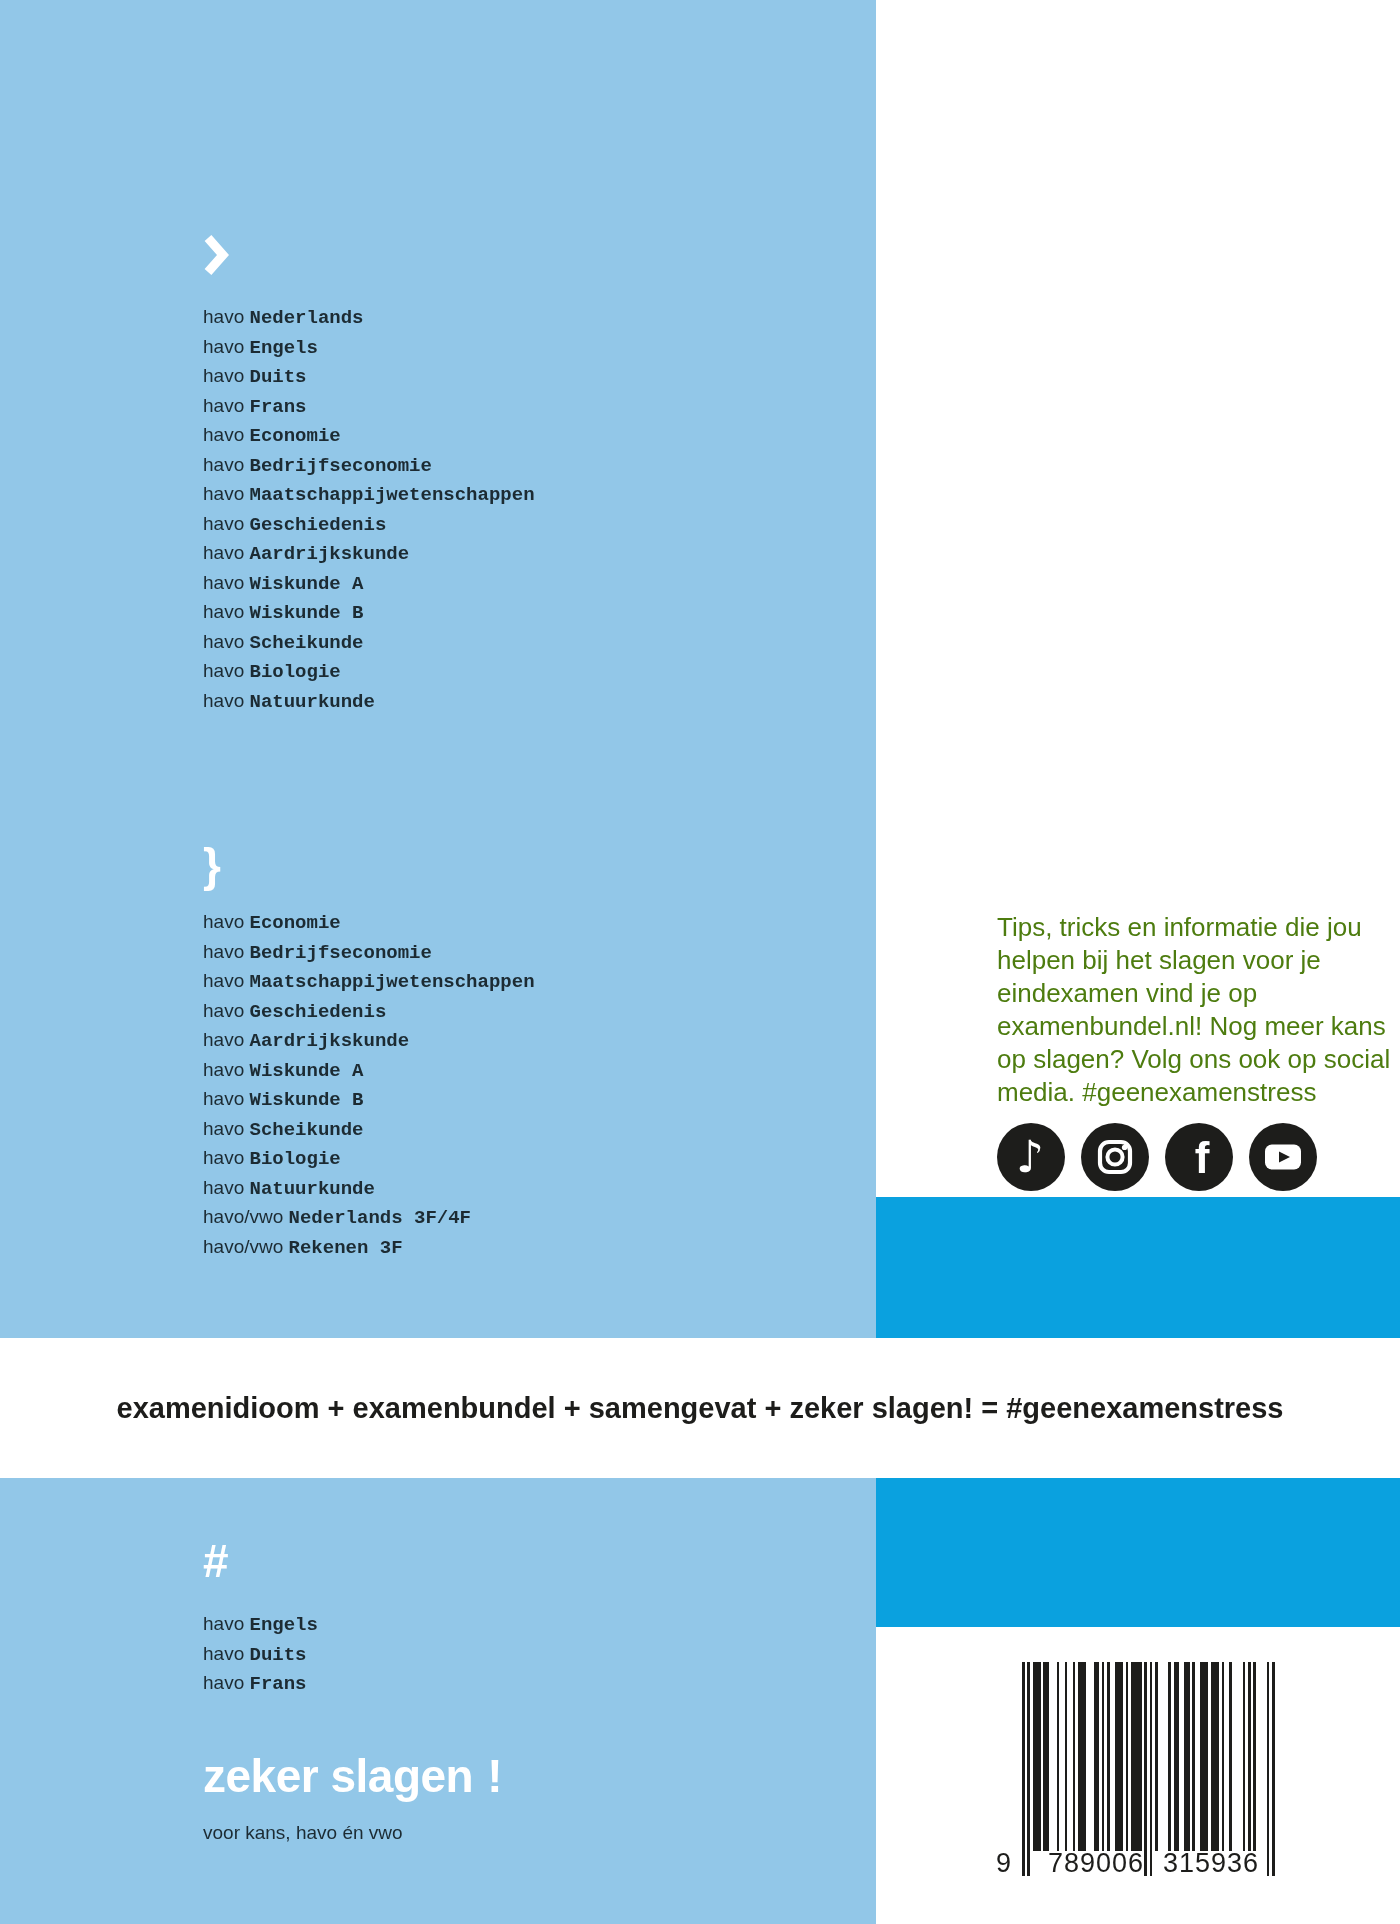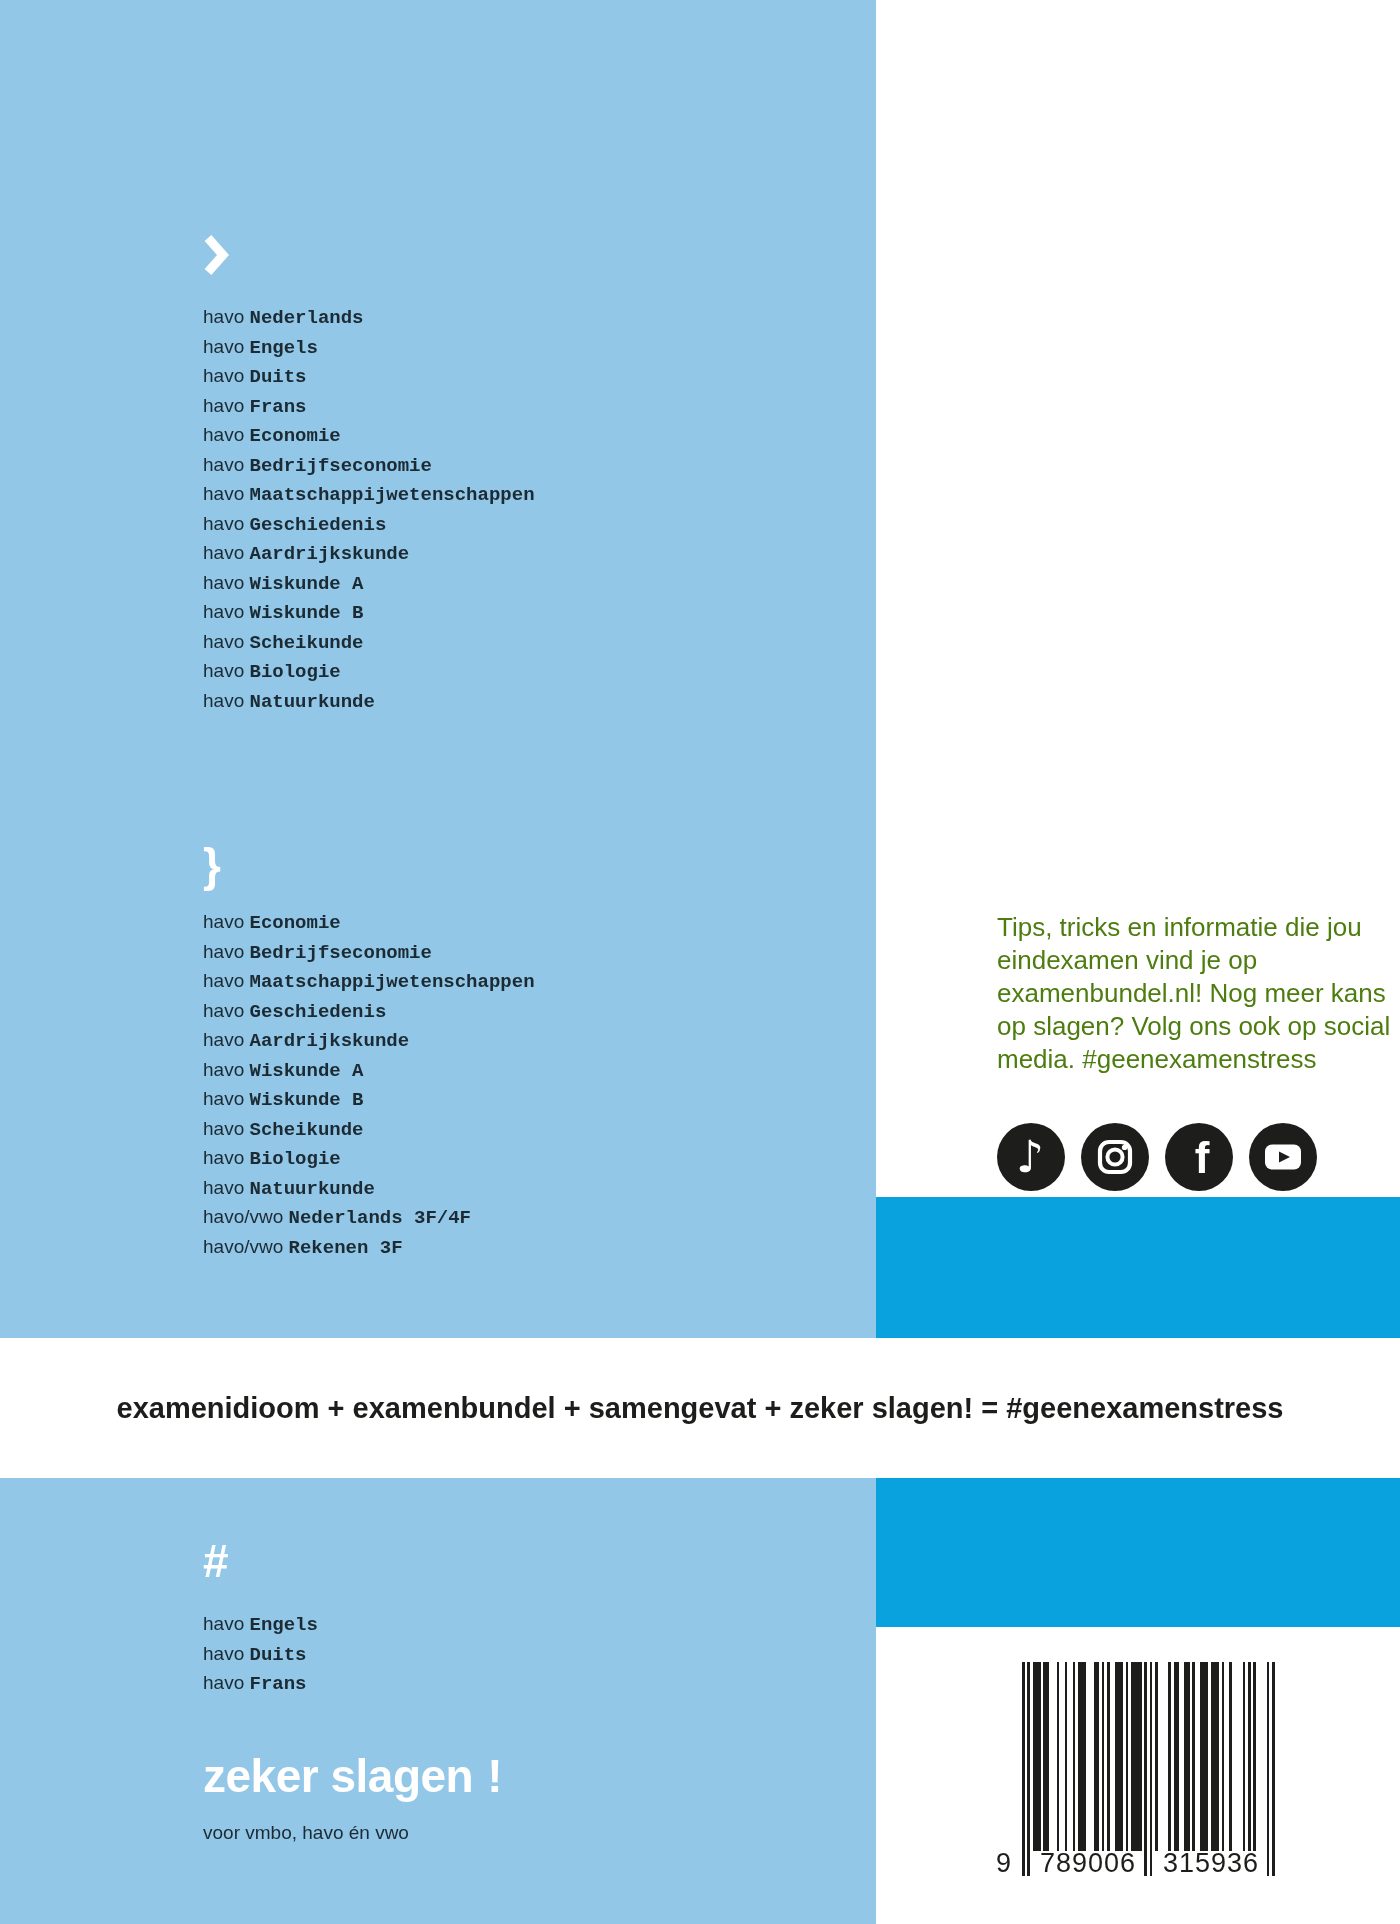--- a/index.html
+++ b/index.html
@@ -57,21 +57,21 @@
   
   .barcode { left:1008px; top:1662px; width:280px; height:230px; }
   .barcode .bars { position:absolute; left:14px; top:0; width:253px; height:214px; }
   .barcode .bar { position:absolute; top:0; }
   .barcode .bar.on { background:#1d1d1b; }
   .barcode .digit {
     position:absolute; top:186px; color:#1d1d1b;
     font-size:27px; letter-spacing:1px; text-align:center;
   }
   .bc-lead  { left:-16px; width:24px; text-align:right; }
-  .bc-left  { left:28px;  width:104px; }
+  .bc-left  { left:36px;  width:104px; }
   .bc-right { left:151px; width:104px; }
 </style>
 </head>
 <body>
 
 <div class="abs panel-light-top"></div>
 <div class="abs panel-bright-upper"></div>
 <div class="abs panel-light-bottom"></div>
 <div class="abs panel-bright-lower"></div>
 
@@ -138,20 +138,21 @@
 
     <li><span class="pfx">havo/vwo</span> <span class="subj">Nederlands 3F/4F</span></li>
 
     <li><span class="pfx">havo/vwo</span> <span class="subj">Rekenen 3F</span></li>
   </ul>
 
 <div class="abs promo" style="left:997px; top:911px;">
 
     <div>Tips, tricks en informatie die jou</div>
 
+    <div>helpen bij het slagen voor je</div>
 
     <div>eindexamen vind je op</div>
 
     <div>examenbundel.nl! Nog meer kans</div>
 
     <div>op slagen? Volg ons ook op social</div>
 
     <div>media. #geenexamenstress</div>
   </div>
 
@@ -190,21 +191,21 @@
 
     <li><span class="pfx">havo</span> <span class="subj">Duits</span></li>
 
     <li><span class="pfx">havo</span> <span class="subj">Frans</span></li>
   </ul>
 
 <h1 class="abs series-title" style="left:203px; top:1753px;">
   <span>zeker slagen</span>
   <span class="mark">!</span>
 </h1>
-<div class="abs subtitle" style="left:203px; top:1822px;">voor vmbo, havo én vwo</div>
+<div class="abs subtitle" style="left:203px; top:1822px;">voor kans, havo én vwo</div>
 
 <div class="abs barcode">
   <div class="bars">
       <div class="bar on" style="left: 0px; width: 2.66px; height: 214px;"></div>
       <div class="bar" style="left: 2.66px; width: 2.66px; height: 214px;"></div>
       <div class="bar on" style="left: 5.32px; width: 2.66px; height: 214px;"></div>
       <div class="bar" style="left: 7.98px; width: 2.66px; height: 189px;"></div>
       <div class="bar on" style="left: 10.64px; width: 2.66px; height: 189px;"></div>
       <div class="bar on" style="left: 13.3px; width: 2.66px; height: 189px;"></div>
       <div class="bar on" style="left: 15.96px; width: 2.66px; height: 189px;"></div>

